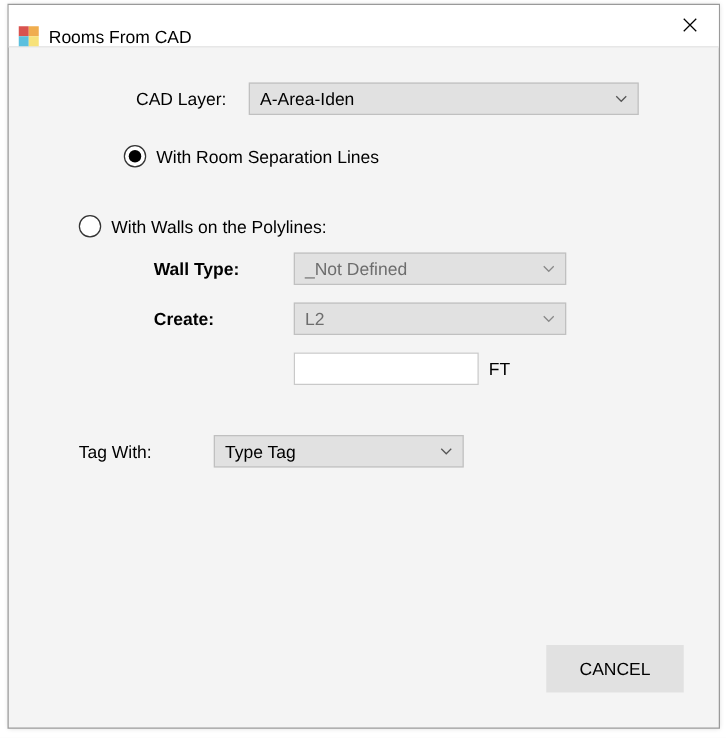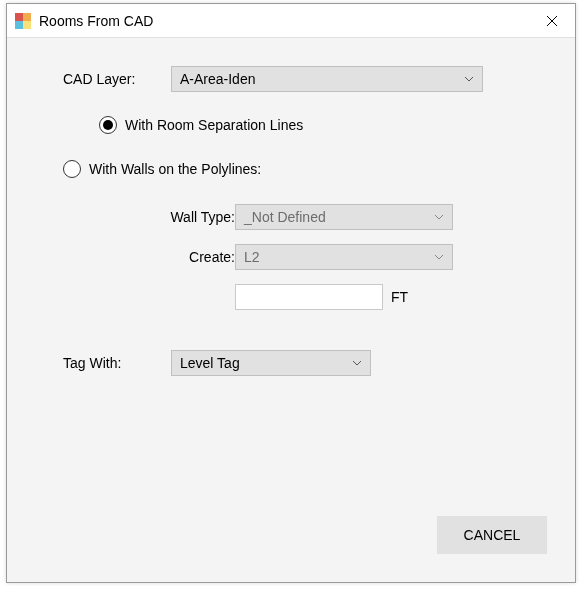--- a/index.html
+++ b/index.html
@@ -17,21 +17,21 @@
     width: 570px; height: 580px;
     background: #f4f4f4;
     border: 1px solid #9a9a9a;
     box-shadow: 0 0 4px rgba(0,0,0,0.15);
   }
   .titlebar {
     height: 34px;
     background: #fff;
     border-bottom: 1px solid #e0e0e0;
     display: flex;
-    align-items: center;
+    align-items: flex-end;
     padding: 0 0 0 8px;
   }
   .app-icon {
     width: 16px; height: 16px;
     margin-right: 8px;
     display: inline-block;
     position: relative;
   }
   .app-icon .sq {
     position: absolute; width: 8px; height: 8px;
@@ -61,21 +61,22 @@
     display:flex;
     align-items: center;
     margin-bottom: 2px;
   }
   .row.layer {
     margin-left: 28px;
     margin-bottom: 24px;
   }
   .label-layer {
     width: 108px;
-    text-align: left;
+    text-align: center;
+    margin-left: 28px;
   }
   .dropdown {
     height: 26px;
     background: #e1e1e1;
     border: 1px solid #c0c0c0;
     display:flex; align-items:center;
     padding: 0 8px;
     position: relative;
   }
   .dropdown.wide { width: 312px; }
@@ -83,42 +84,43 @@
   .dropdown.med2 { width: 200px; }
   .dropdown .dd-text { flex:1; color:#000; }
   .dropdown.disabled .dd-text { color:#6d6d6d; }
   .chevron {
     width: 10px; height: 6px;
     color:#555;
   }
   .radio-row {
     display:flex; align-items:center;
     margin-left: 28px;
-    margin-bottom: 26px;
-  }
-  .radio-row.first { margin-bottom: 26px; padding-left: 36px; }
+    margin-bottom: 12px;
+  }
+  .radio-row.first { margin-bottom: 38px; padding-left: 36px; }
   .radio {
     width:18px; height:18px;
     border:1px solid #333;
     border-radius:50%;
     margin-right:8px;
     display:flex;align-items:center;justify-content:center;
     background:#fff;
     flex:0 0 auto;
   }
   .radio .dot { width:10px;height:10px;border-radius:50%; background:#000; }
   .indent {
     margin-left: 88px;
   }
   .row.walltype, .row.height, .row.unit {
     margin-bottom: 14px;
   }
   .label-col {
     width: 112px;
-    text-align:right;
+    text-align:left;
+    font-weight:bold;
   }
   .unit-input {
     width: 148px; height: 26px;
     background:#fff; border:1px solid #c9c9c9;
   }
   .unit-label {
     margin-left: 8px;
     text-align: right;
   }
   .row.tag {
@@ -208,21 +210,21 @@
       <div class="row unit">
         <div class="label-col"></div>
         <input class="unit-input" value="" style="">
         <span class="unit-label">FT</span>
       </div>
     </div>
 
     <div class="row tag">
       <div class="label-tag">Tag With:</div>
       <div class="dropdown med2">
-        <span class="dd-text">Level Tag</span>
+        <span class="dd-text">Type Tag</span>
         <svg class="chevron" viewBox="0 0 10 6">
             <path d="M1 1 L5 5 L9 1" stroke="#555" stroke-width="1" fill="none"></path>
           </svg>
       </div>
     </div>
 
   </div>
 
   <div class="button-row">
     <button class="btn">CANCEL</button>

